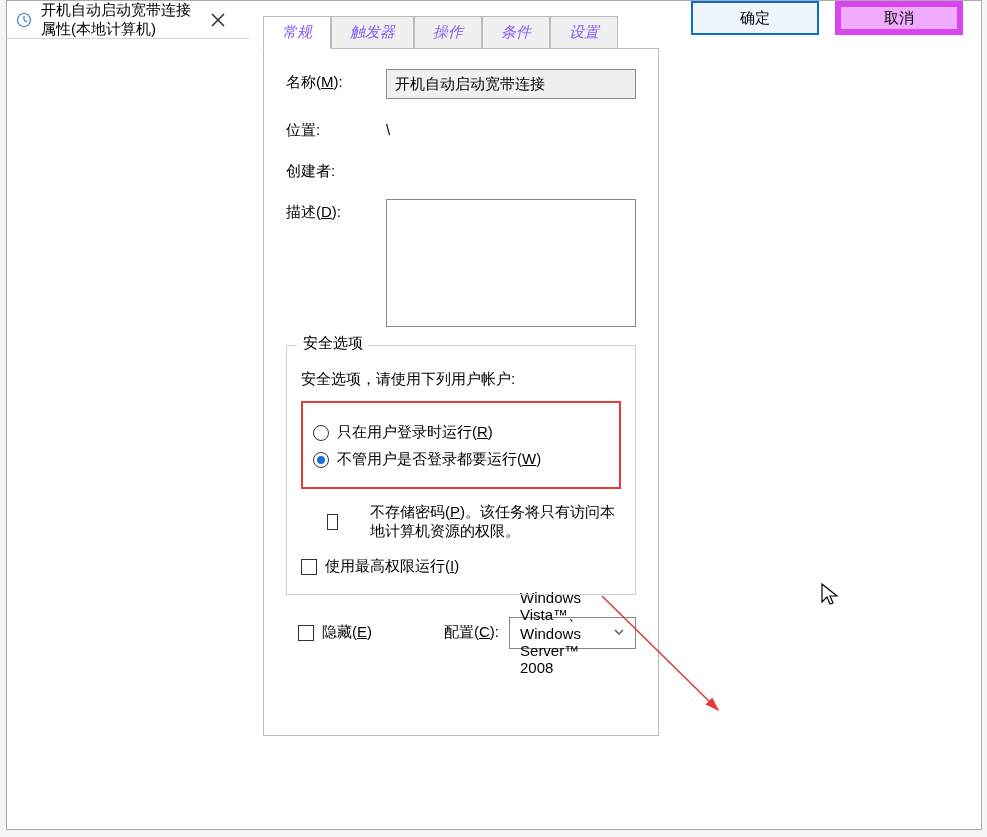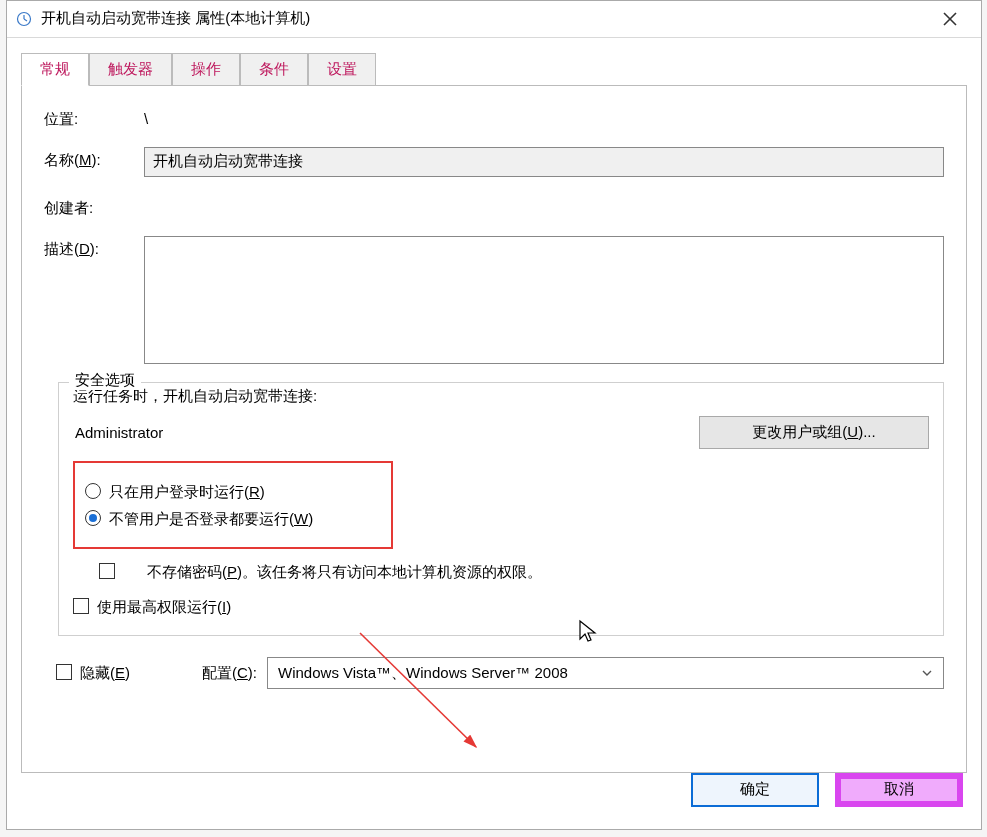--- a/index.html
+++ b/index.html
@@ -18,21 +18,21 @@
     }
     .dialog {
       position: absolute;
       left: 6px;
       top: 0;
       width: 976px;
       height: 830px;
       background: #ffffff;
       border: 1px solid #aaa;
       display: flex;
-      flex-direction: column;
+      flex-direction: row;
     }
     .titlebar {
       height: 38px;
       display: flex;
       align-items: center;
       padding: 0 8px;
       border-bottom: 1px solid #d9d9d9;
     }
     .titlebar .clock {
       width: 18px;
@@ -63,24 +63,25 @@
       display: flex;
       align-items: flex-end;
       height: 34px;
       margin-bottom: -1px;
     }
     .tab {
       padding: 6px 18px;
       border: 1px solid #bbb;
       border-bottom: 1px solid #bbb;
       background: #f0f0f0;
-      color: #be185d;
+      color: #8b5cf6;
       margin-right: 0;
       position: relative;
       cursor: pointer;
+      font-style: italic;
     }
     .tab.active {
       background: #fff;
       border-bottom: 1px solid #fff;
       z-index: 2;
     }
     .tabpanel {
       border: 1px solid #bbb;
       background: #fff;
       padding: 20px 22px 14px 22px;
@@ -114,23 +115,22 @@
       flex: 1;
       border: 1px solid #888;
       height: 128px;
       background: #fff;
       padding: 5px 8px;
       resize: none;
     }
     .fieldset {
       border: 1px solid #cfcfcf;
       margin-top: 4px;
-      padding: 4px 14px 10px 14px;
-      position: relative;
-      margin-left: 14px;
+      padding: 24px 14px 10px 14px;
+      position: relative;
     }
     .fieldset .legend {
       position: absolute;
       top: -12px;
       left: 10px;
       background: #fff;
       padding: 0 6px;
     }
     .acct-row {
       display: flex;
@@ -153,20 +153,21 @@
       color: #000;
     }
     .radios {
       border: 2px solid #e53935;
       padding: 12px 10px 10px 10px;
       margin-top: 12px;
       width: 320px;
     }
     .radio-line, .check-line {
       display: flex;
+      align-items: center;
       gap: 8px;
       margin: 8px 0;
       color: #000;
     }
     .radio {
       width: 16px;
       height: 16px;
       border: 1.5px solid #333;
       border-radius: 50%;
       display: inline-flex;
@@ -272,47 +273,43 @@
       <div class="tab active">常规</div>
       <div class="tab">触发器</div>
       <div class="tab">操作</div>
       <div class="tab">条件</div>
       <div class="tab">设置</div>
     </div>
 
     <div class="tabpanel">
 
       <div class="row">
+        <div class="lbl">名称(<span class="ulchar">M</span>):</div>
+        <input class="txt" type="text" readonly="" value="开机自动启动宽带连接" style="">
+      </div>
+
+      <div class="row">
         <div class="lbl">位置:</div>
         <div class="val">\</div>
-      </div>
-
-      <div class="row">
-        <div class="lbl">名称(<span class="ulchar">M</span>):</div>
-        <input class="txt" type="text" readonly="" value="开机自动启动宽带连接" style="">
       </div>
 
       <div class="row">
         <div class="lbl">创建者:</div>
       </div>
 
       <div class="row">
         <div class="lbl">描述(<span class="ulchar">D</span>):</div>
         <textarea class="desc" style=""></textarea>
       </div>
 
       <div class="fieldset">
         <div class="legend">安全选项</div>
 
-        <div style="margin-bottom:10px;">运行任务时，开机自动启动宽带连接:</div>
-
-        <div class="acct-row">
-          <div class="acct-name">Administrator</div>
-          <div class="btn" style="min-width:230px;">更改用户或组(<span class="ulchar">U</span>)...</div>
-        </div>
+        <div style="margin-bottom:10px;">安全选项，请使用下列用户帐户:</div>
+
 
         <div class="radios">
           <div class="radio-line">
             <span class="radio"></span>
             <span>只在用户登录时运行(<span class="ulchar">R</span>)</span>
           </div>
           <div class="radio-line">
             <span class="radio checked"></span>
             <span>不管用户是否登录都要运行(<span class="ulchar">W</span>)</span>
           </div>

